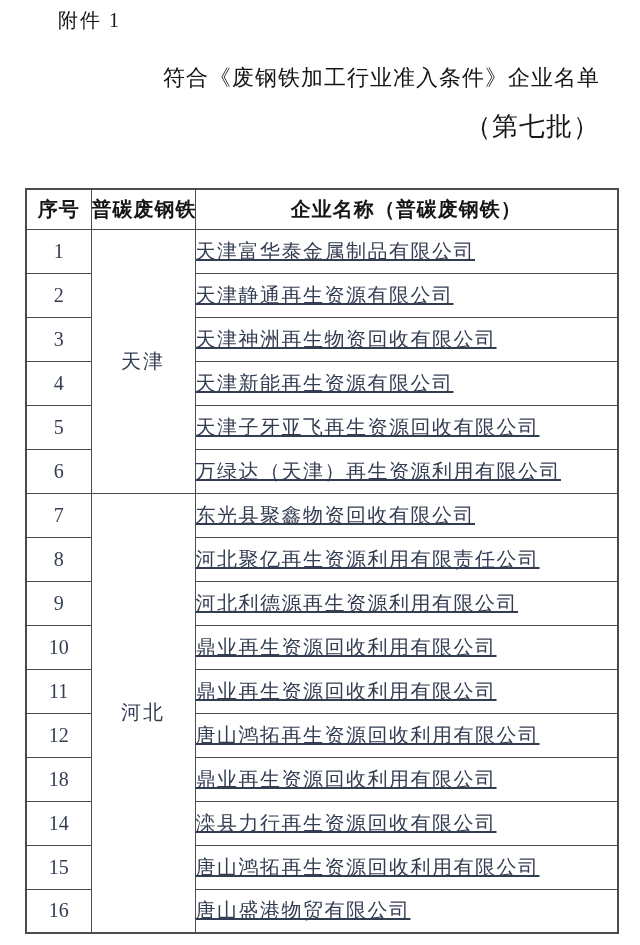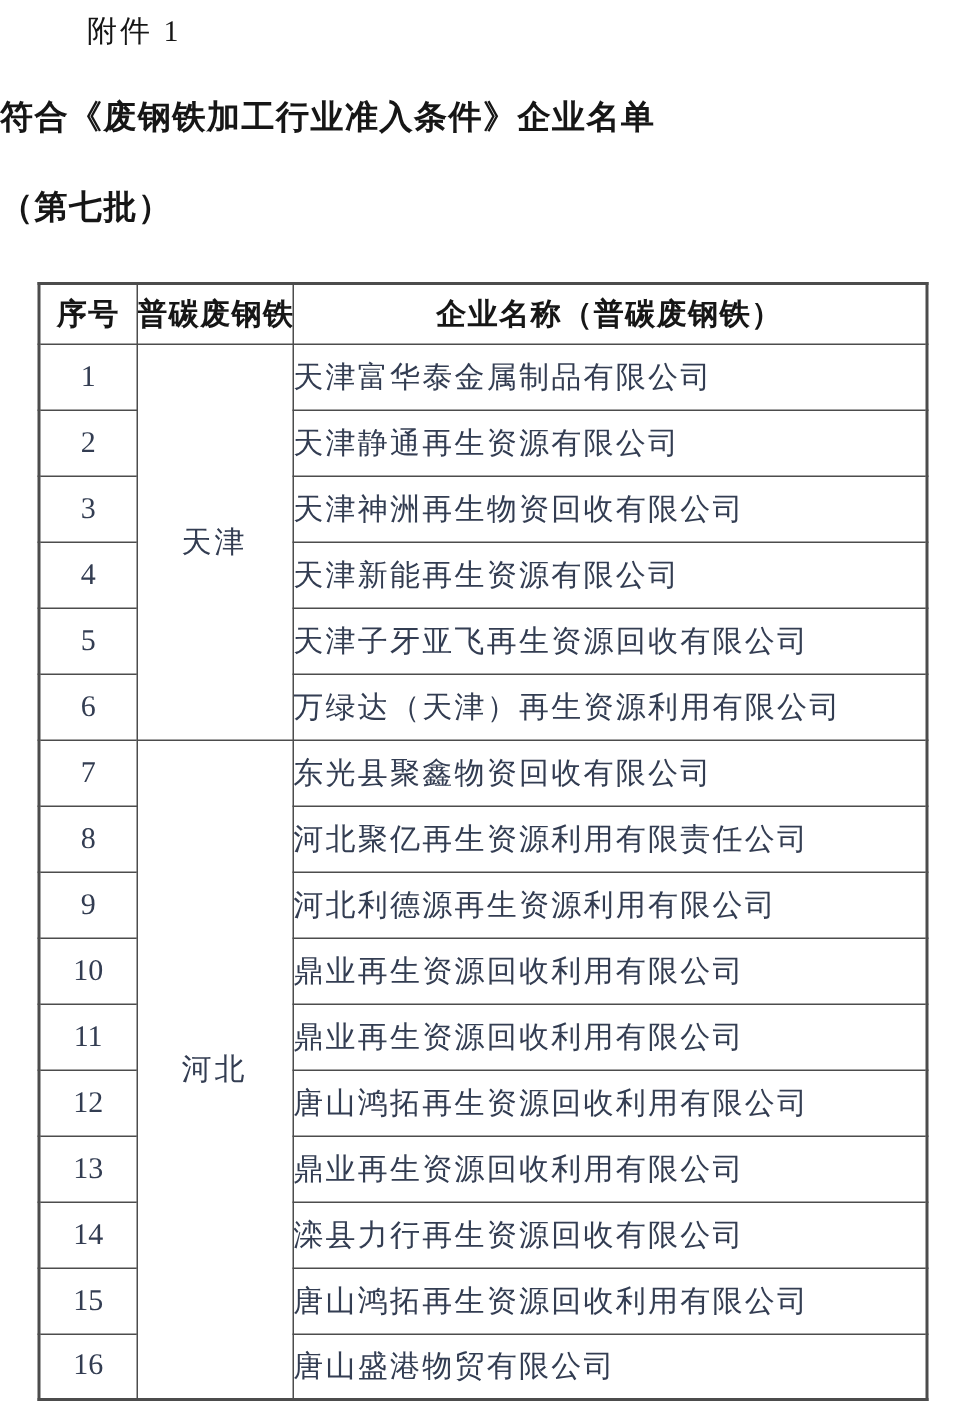--- a/index.html
+++ b/index.html
@@ -17,35 +17,35 @@
     top: 7px;
     font-size: 20px;
     letter-spacing: 2px;
     color: var(--heading-color, #1d1d1d);
   }
   .title-wrap {
     position: absolute;
     left: 0;
     top: 64px;
     width: 600px;
-    text-align: left;
+    text-align: right;
     font-family: "Liberation Sans", "DejaVu Sans", sans-serif;
-    font-weight: bold;
+    font-weight: normal;
     color: var(--heading-color, #161616);
   }
   .title-line1 {
     font-size: 22px;
     letter-spacing: 1px;
     line-height: 28px;
   }
   .title-line2 {
-    font-size: 22px;
+    font-size: 26px;
     letter-spacing: 1px;
     line-height: 28px;
-    margin-top: 32px;
+    margin-top: 20px;
   }
   table.company-table {
     position: absolute;
     left: 25px;
     top: 188px;
     width: 592px;
     border-collapse: collapse;
     table-layout: fixed;
     border: 2px solid var(--border-color, #4c4c4c);
   }
@@ -80,20 +80,21 @@
     letter-spacing: 2px;
     color: var(--body-text-color, #333d52);
   }
   td.company-cell {
     text-align: left;
     vertical-align: middle;
     padding-left: 8px;
     font-size: 20px;
     letter-spacing: 1.5px;
     color: var(--body-text-color, #333d52);
+    text-decoration: underline;
   }
 </style>
 </head>
 <body>
 
 <div class="attachment-label">附件 1</div>
 
 <div class="title-wrap">
   <div class="title-line1">符合《废钢铁加工行业准入条件》企业名单</div>
   <div class="title-line2">（第七批）</div>
@@ -157,21 +158,21 @@
       </tr>
       <tr>
         <td class="no-cell">11</td>
         <td class="company-cell">鼎业再生资源回收利用有限公司</td>
       </tr>
       <tr>
         <td class="no-cell">12</td>
         <td class="company-cell">唐山鸿拓再生资源回收利用有限公司</td>
       </tr>
       <tr>
-        <td class="no-cell">13</td>
+        <td class="no-cell">18</td>
         <td class="company-cell">鼎业再生资源回收利用有限公司</td>
       </tr>
       <tr>
         <td class="no-cell">14</td>
         <td class="company-cell">滦县力行再生资源回收有限公司</td>
       </tr>
       <tr>
         <td class="no-cell">15</td>
         <td class="company-cell">唐山鸿拓再生资源回收利用有限公司</td>
       </tr>

